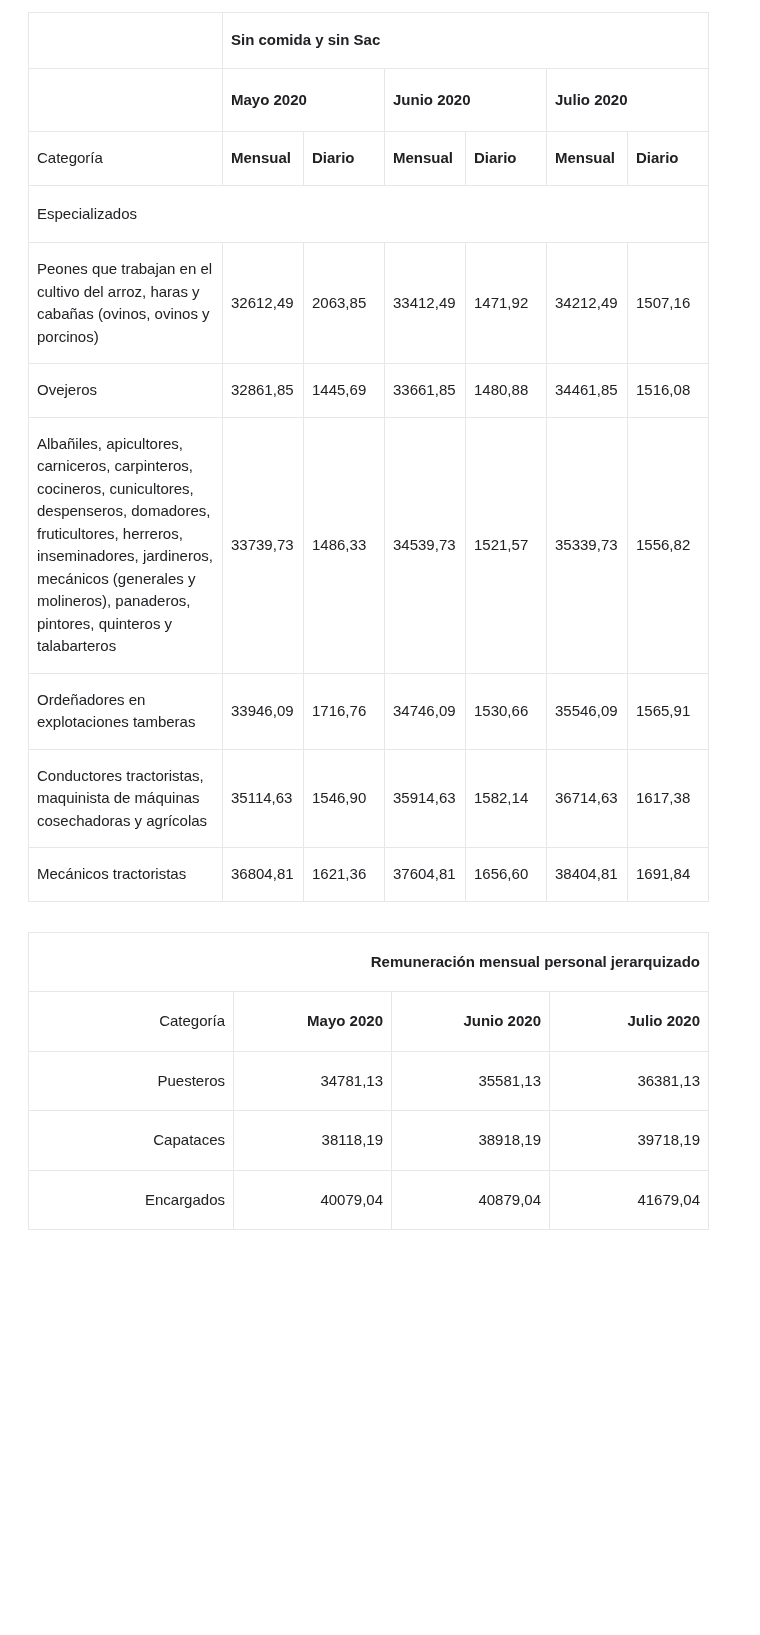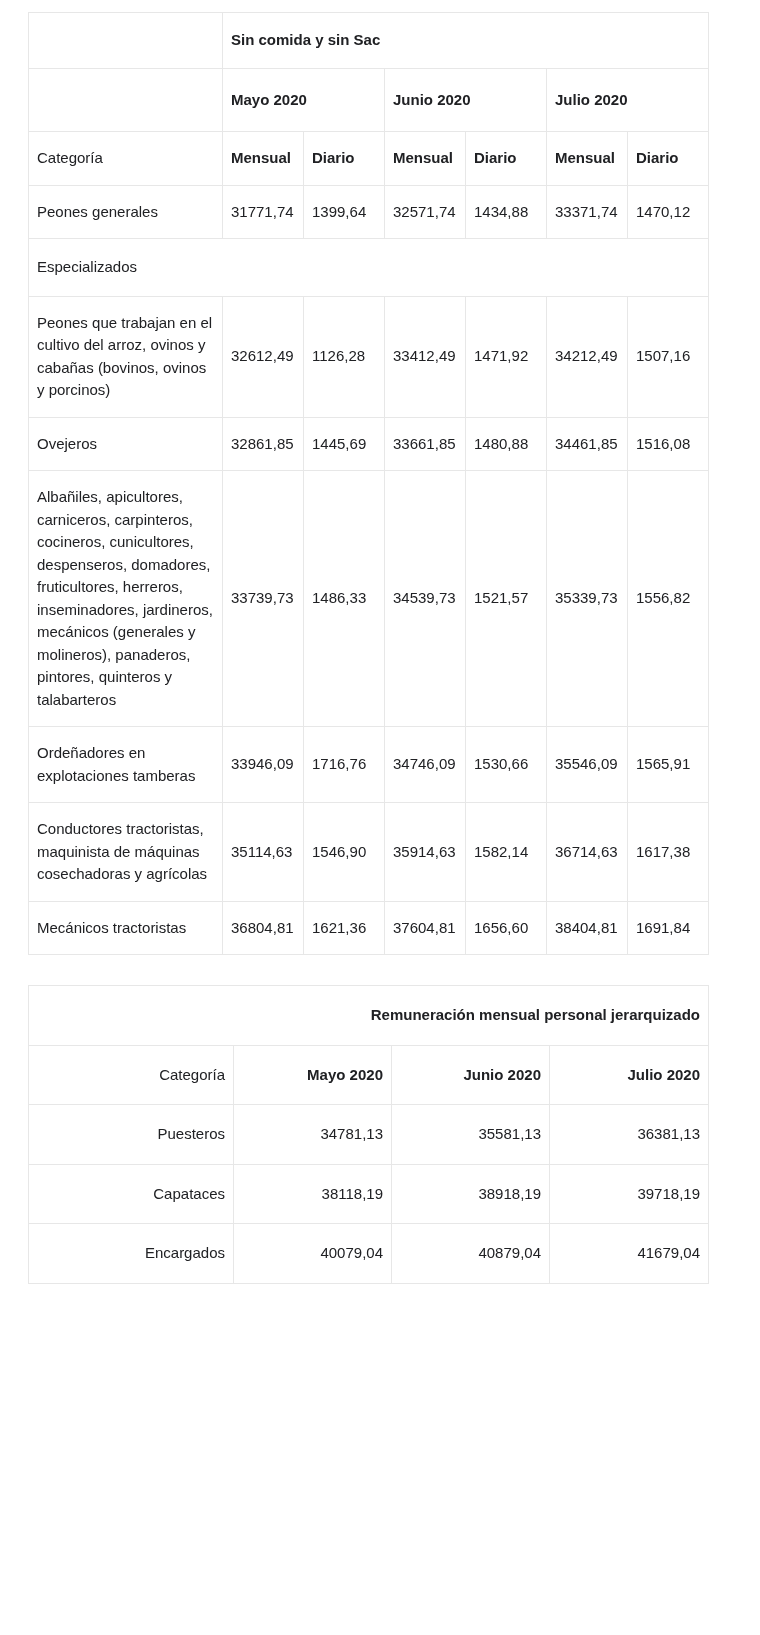--- a/index.html
+++ b/index.html
@@ -66,35 +66,26 @@
         <td class="bold">Mensual</td>
         <td class="bold">Diario</td>
         <td class="bold">Mensual</td>
         <td class="bold">Diario</td>
         <td class="bold">Mensual</td>
         <td class="bold">Diario</td>
       </tr>
     </tbody>
     <tbody id="t1-body">
         <tr>
-          <td>Peones generales</td>
-          <td>31771,74</td>
-          <td>1399,64</td>
-          <td>32571,74</td>
-          <td>1434,88</td>
-          <td>33371,74</td>
-          <td>1470,12</td>
-        </tr>
-        <tr>
           <td colspan="7" class="section-cell">Especializados</td>
         </tr>
         <tr>
-          <td>Peones que trabajan en el cultivo del arroz, ovinos y cabañas (bovinos, ovinos y porcinos)</td>
+          <td>Peones que trabajan en el cultivo del arroz, haras y cabañas (ovinos, ovinos y porcinos)</td>
           <td>32612,49</td>
-          <td>1126,28</td>
+          <td>2063,85</td>
           <td>33412,49</td>
           <td>1471,92</td>
           <td>34212,49</td>
           <td>1507,16</td>
         </tr>
         <tr>
           <td>Ovejeros</td>
           <td>32861,85</td>
           <td>1445,69</td>
           <td>33661,85</td>

